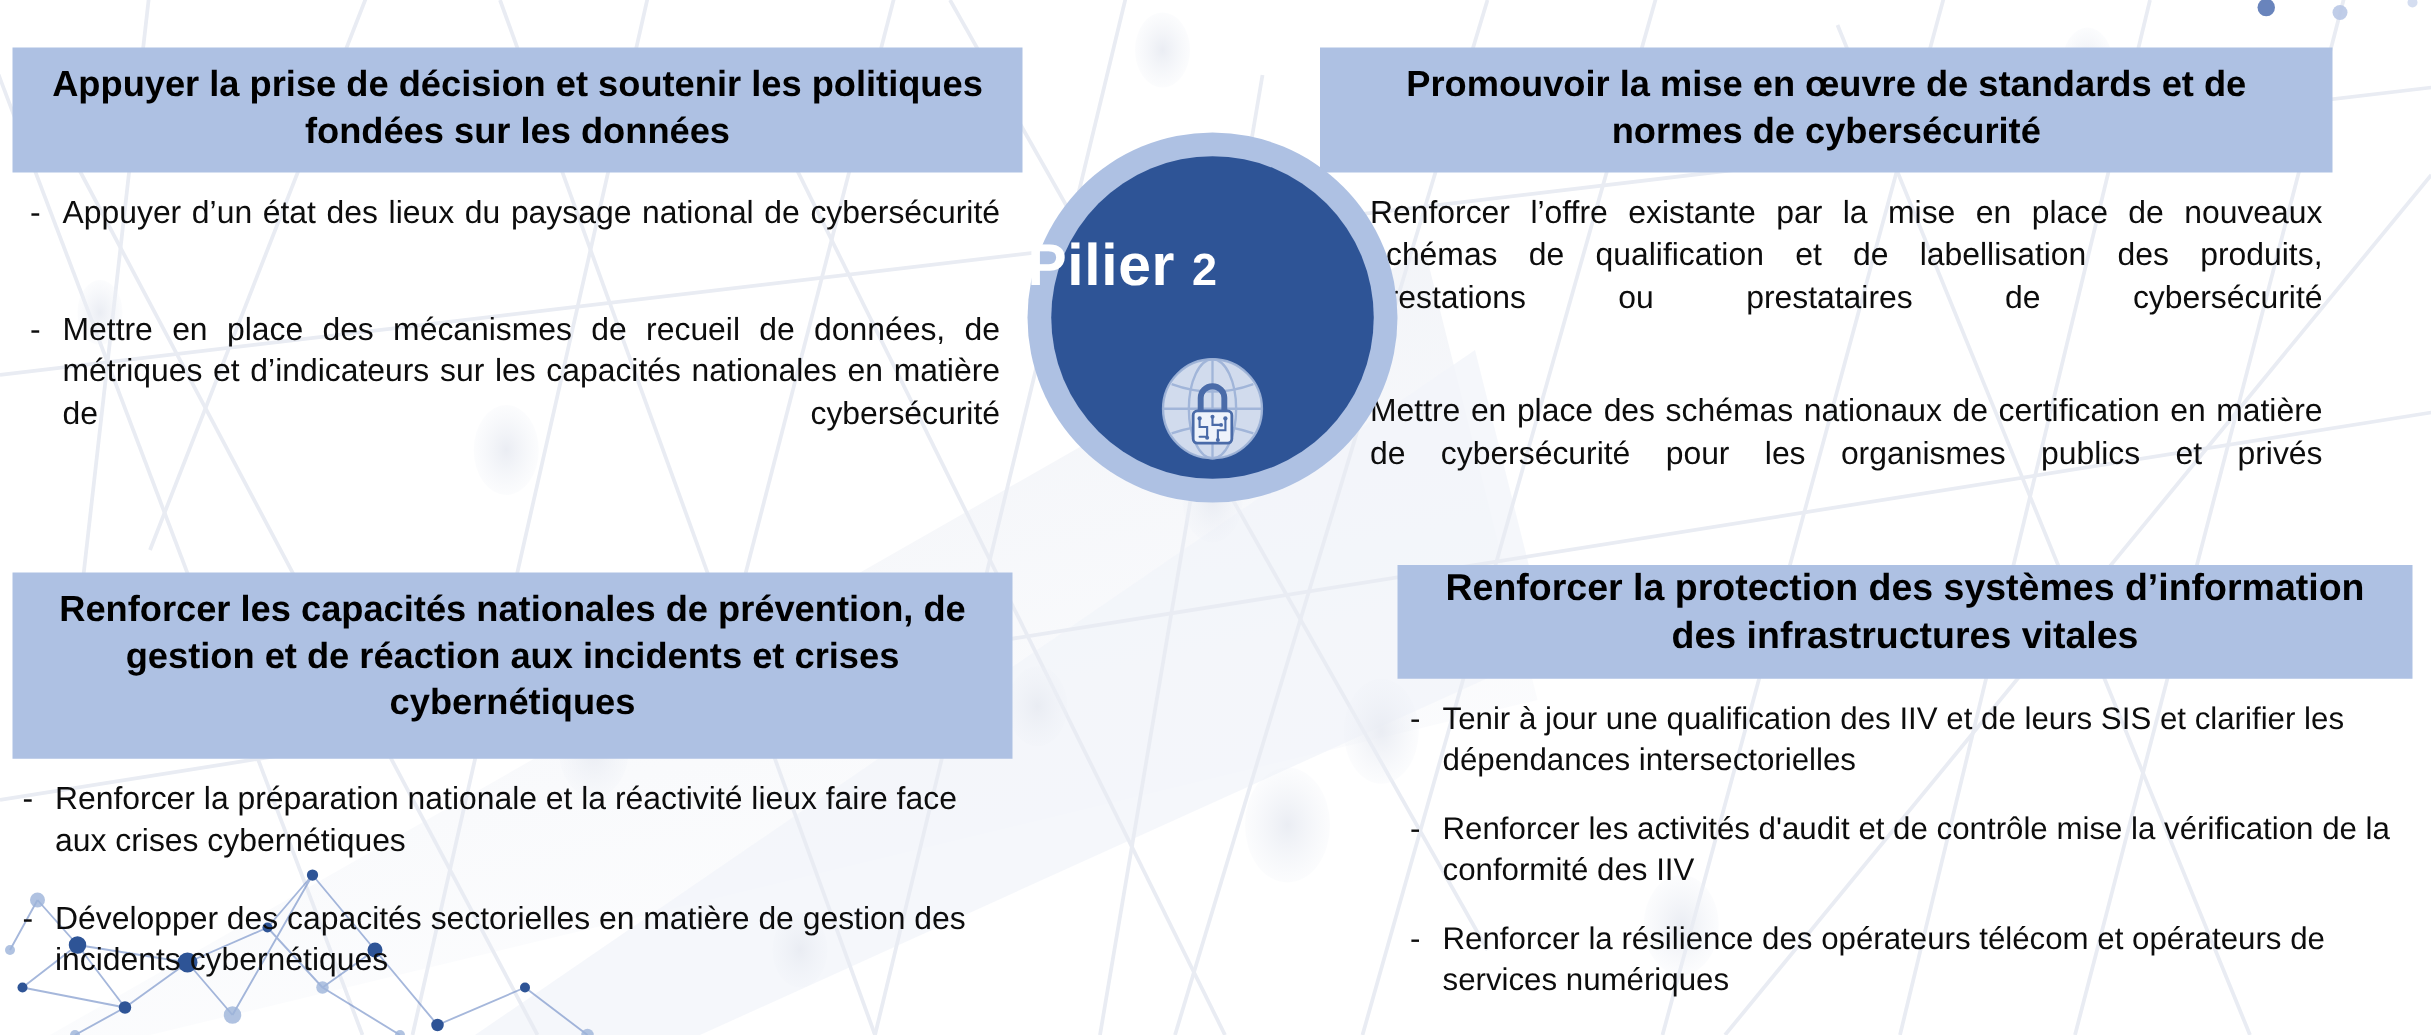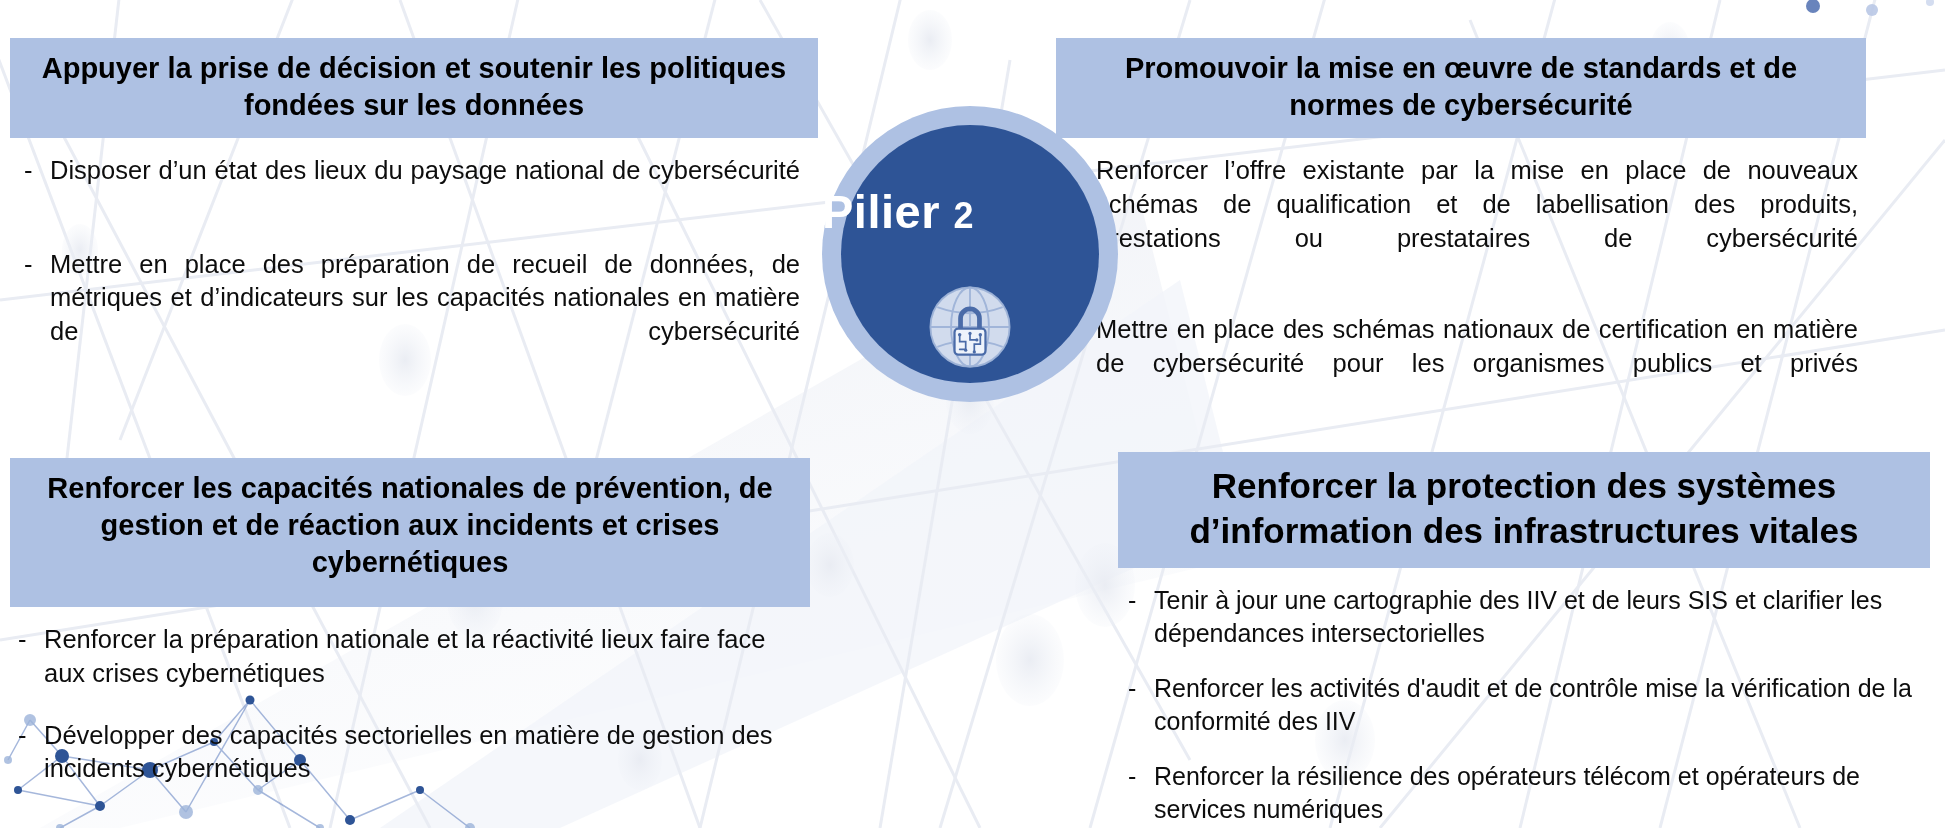--- a/index.html
+++ b/index.html
@@ -71,21 +71,21 @@
   #box-tr .bullet + .bullet { margin-top: 24px; }
 
   
   #box-bl { left: 10px; top: 458px; width: 800px; }
   #box-bl .box-header { font-size: 29px; padding: 12px 18px 26px; }
   #box-bl .box-body { padding: 16px 18px 0 8px; font-size: 25.5px; }
   #box-bl .bullet + .bullet { margin-top: 28px; }
 
   
   #box-br { left: 1118px; top: 452px; width: 812px; }
-  #box-br .box-header { font-size: 35px; padding: 12px 10px 14px; }
+  #box-br .box-header { font-size: 30px; padding: 0 10px 14px; }
   #box-br .box-body { padding: 16px 8px 0 10px; font-size: 25px; }
   #box-br .bullet + .bullet { margin-top: 22px; }
 
   .just-text { text-align: justify; }
   .just-text:after { content: ""; display: inline-block; width: 100%; }
 
   
   #pilier {
     position: absolute;
     left: 822px;
@@ -223,25 +223,25 @@
         <circle cx="1930" cy="2" r="4" fill="#c9d5ec" opacity="0.8"></circle>
       </g>
     </svg>
   </div>
 
   <div class="box" id="box-tl">
     <div class="box-header">Appuyer la prise de décision et soutenir les politiques fondées sur les données</div>
     <div class="box-body">
       <div class="bullet">
         <span class="dash">-</span>
-        <span class="btext just-text">Disposer d’un état des lieux du paysage national de cybersécurité</span>
-      </div>
-      <div class="bullet">
-        <span class="dash">-</span>
-        <span class="btext just-text">Mettre en place des préparation de recueil de données, de métriques et d’indicateurs sur les capacités nationales en matière de cybersécurité</span>
+        <span class="btext just-text">Appuyer d’un état des lieux du paysage national de cybersécurité</span>
+      </div>
+      <div class="bullet">
+        <span class="dash">-</span>
+        <span class="btext just-text">Mettre en place des mécanismes de recueil de données, de métriques et d’indicateurs sur les capacités nationales en matière de cybersécurité</span>
       </div>
     </div>
   </div>
 
   <div class="box" id="box-tr">
     <div class="box-header">Promouvoir la mise en œuvre de standards et de normes de cybersécurité</div>
     <div class="box-body">
       <div class="bullet">
         <span class="dash">-</span>
         <span class="btext just-text">Renforcer l’offre existante par la mise en place de nouveaux schémas de qualification et de labellisation des produits, prestations ou prestataires de cybersécurité</span>
@@ -265,21 +265,21 @@
         <span class="btext">Développer des capacités sectorielles en matière de gestion des incidents cybernétiques</span>
       </div>
     </div>
   </div>
 
   <div class="box" id="box-br">
     <div class="box-header">Renforcer la protection des systèmes d’information des infrastructures vitales</div>
     <div class="box-body">
       <div class="bullet">
         <span class="dash">-</span>
-        <span class="btext">Tenir à jour une cartographie des IIV et de leurs SIS et clarifier les dépendances intersectorielles</span>
+        <span class="btext">Tenir à jour une qualification des IIV et de leurs SIS et clarifier les dépendances intersectorielles</span>
       </div>
       <div class="bullet">
         <span class="dash">-</span>
         <span class="btext">Renforcer les activités d'audit et de contrôle mise la vérification de la conformité des IIV</span>
       </div>
       <div class="bullet">
         <span class="dash">-</span>
         <span class="btext">Renforcer la résilience des opérateurs télécom et opérateurs de services numériques</span>
       </div>
     </div>

